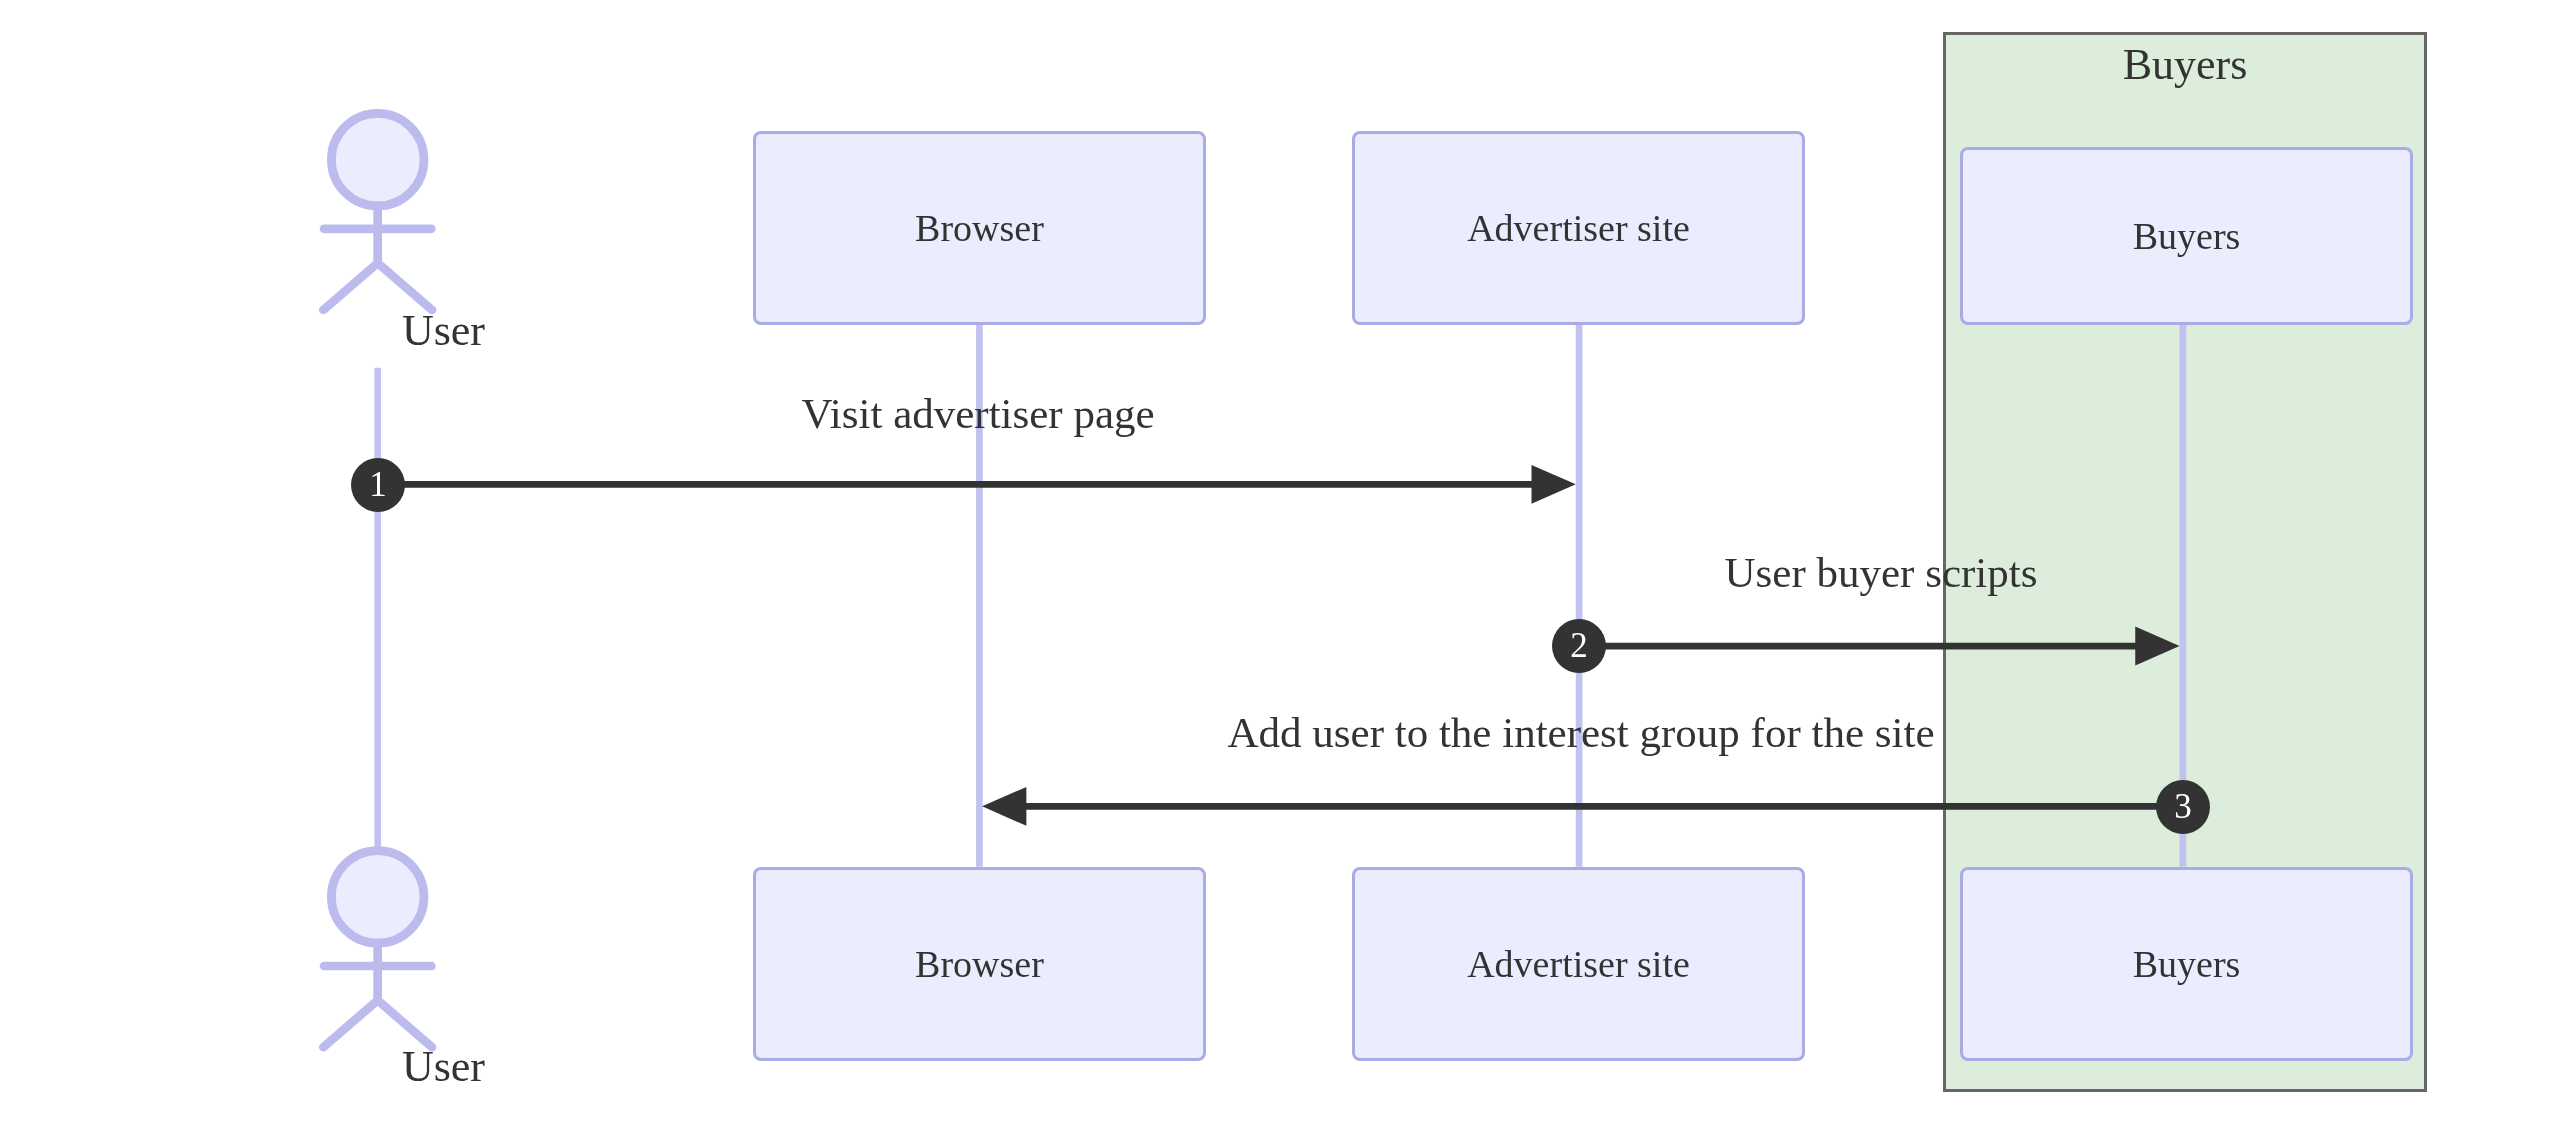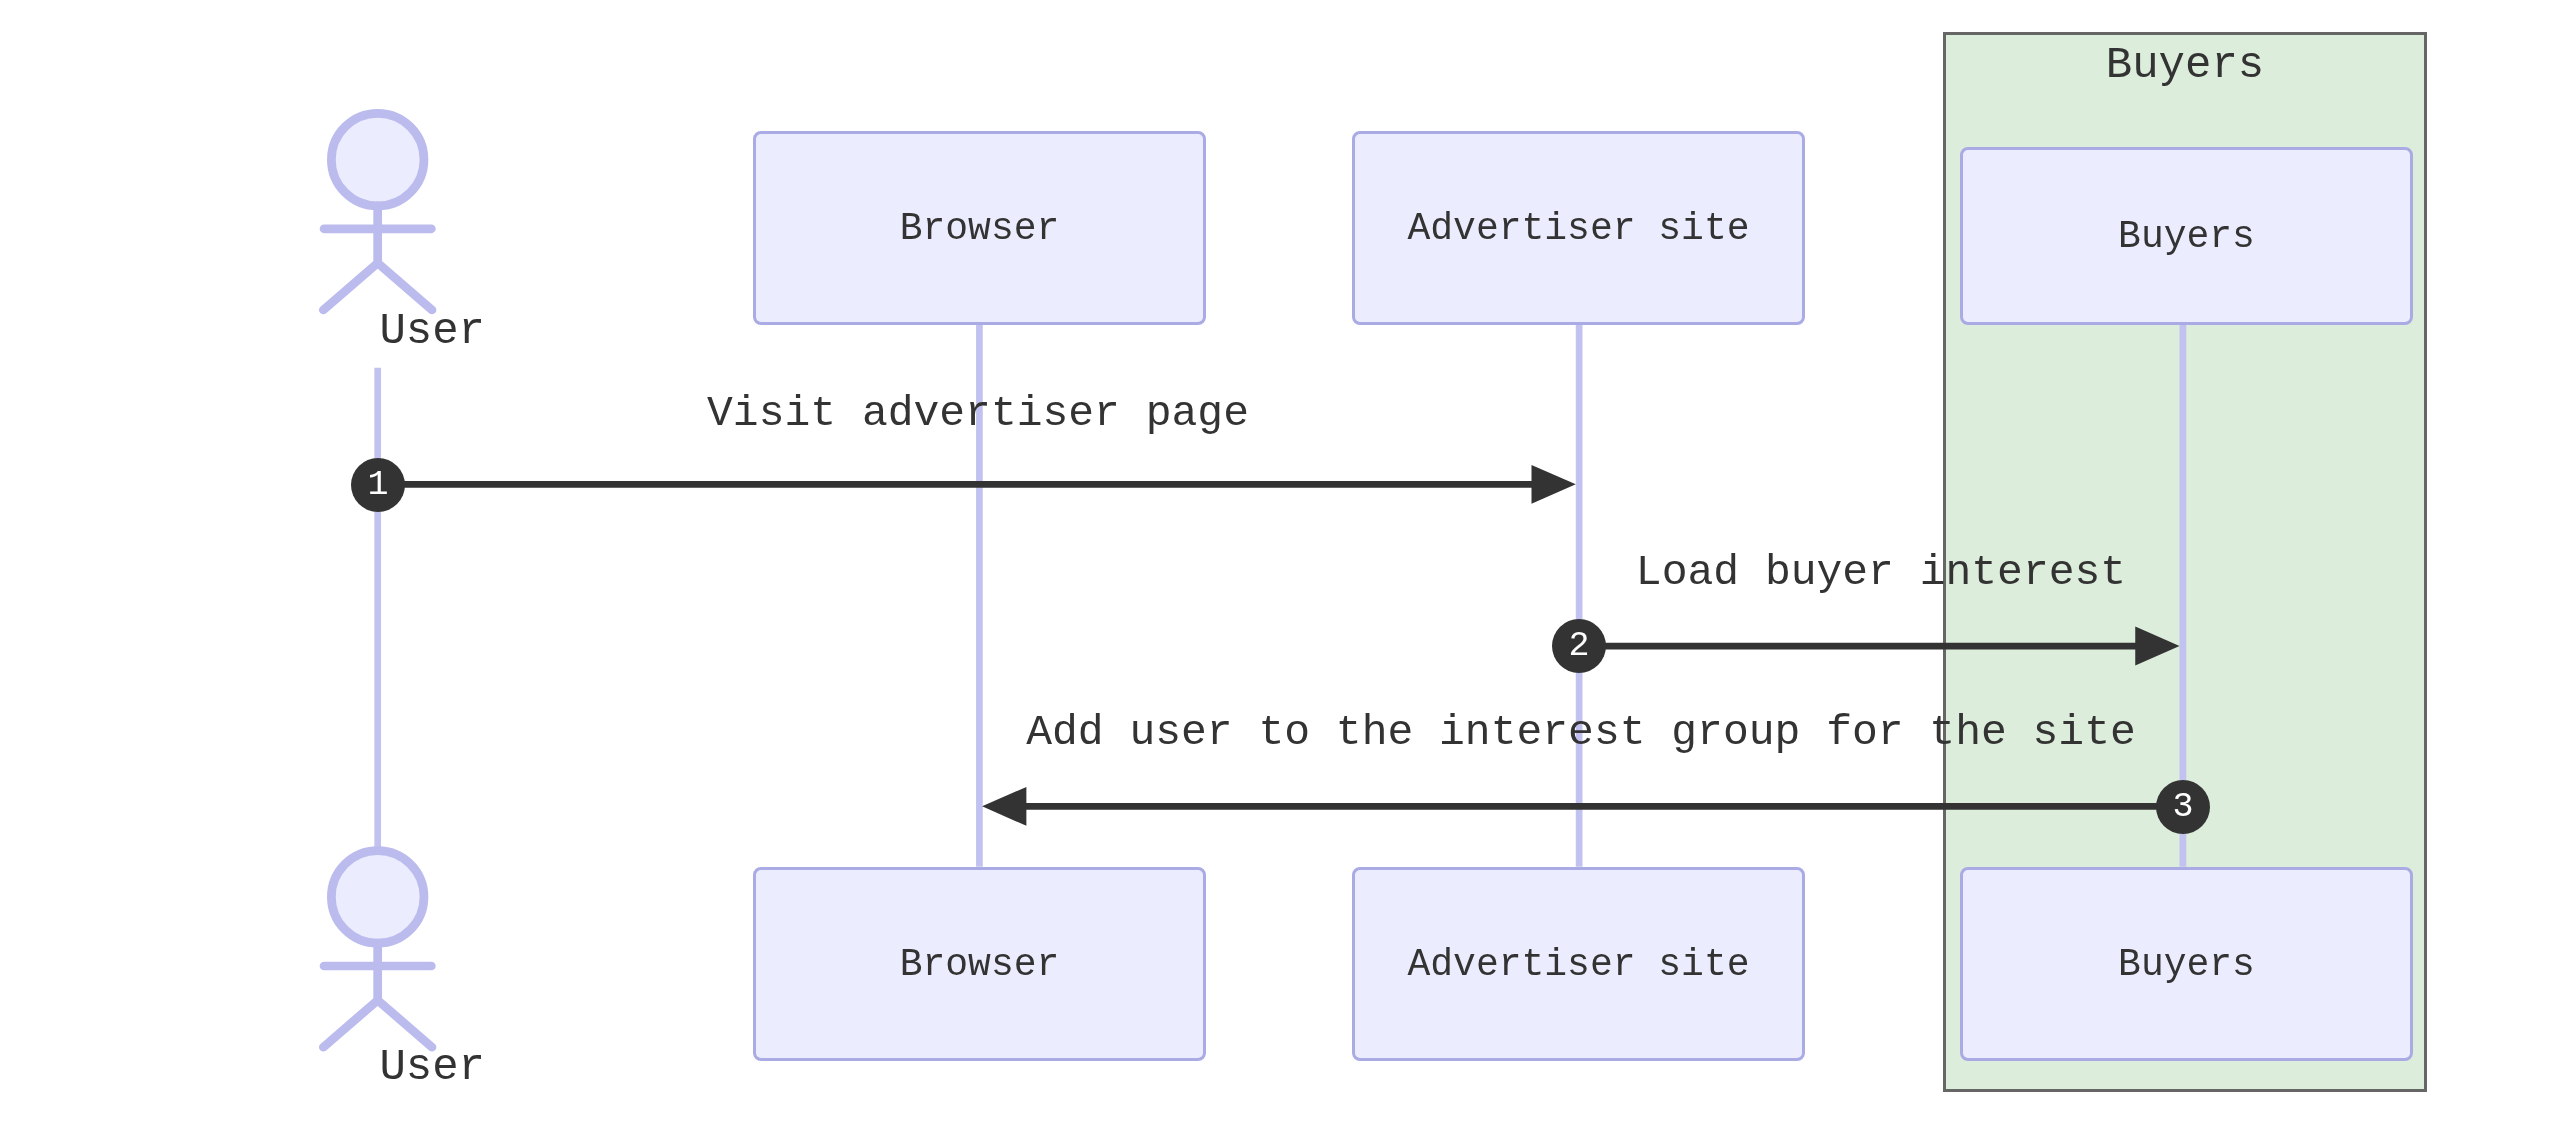--- a/index.html
+++ b/index.html
@@ -13,21 +13,21 @@
     --c-message-line:#333333;
     --c-text:#333333;
     --c-seq-badge-fill:#333333;
     --c-seq-badge-text:#ffffff;
   }
   html,body{margin:0;padding:0;background:var(--c-background);}
   .canvas{
     position:relative;
     width:2576px;height:1123px;
     background:var(--c-background);
-    font-family:Liberation Mono, monospace;
+    font-family:Liberation Serif, serif;
     color:var(--c-text);
     overflow:hidden;
   }
   .group-rect{
     position:absolute;
     left:1943px;top:32px;width:484px;height:1060px;
     background:var(--c-group-fill);
     border:3.4px solid var(--c-group-border);
     box-sizing:border-box;
     z-index:0;
@@ -142,21 +142,21 @@
     <span>Advertiser site</span>
   </div>
   <div class="box" style="left:1960px;top:867px;">
     <span>Buyers</span>
   </div>
 
   <div class="actor-label" style="left:270px;top:309px;">User</div>
   <div class="actor-label" style="left:270px;top:1045px;">User</div>
 
   <div class="msg-label" style="left:978px;top:392px;">Visit advertiser page</div>
-  <div class="msg-label" style="left:1881px;top:551px;">Load buyer interest</div>
+  <div class="msg-label" style="left:1881px;top:551px;">User buyer scripts</div>
   <div class="msg-label" style="left:1581px;top:711px;">Add user to the interest group for the site</div>
 
   <div class="seq-badge" style="left:351px;top:458px;">1</div>
   <div class="seq-badge" style="left:1552px;top:619px;">2</div>
   <div class="seq-badge" style="left:2156px;top:780px;">3</div>
 
 </div>
 
 
 </body></html>

